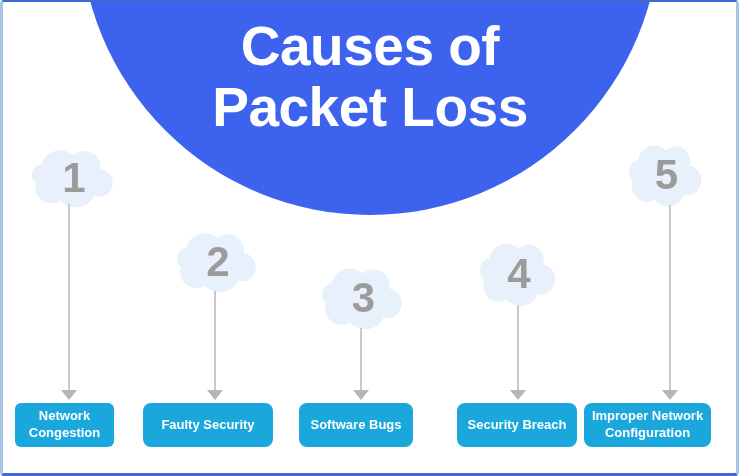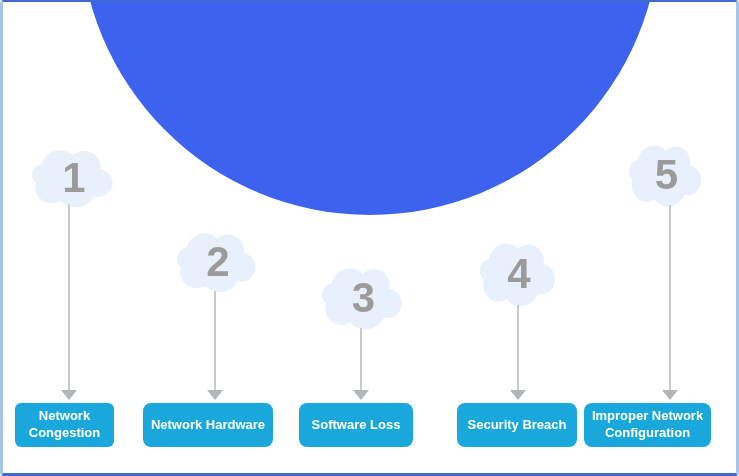--- a/index.html
+++ b/index.html
@@ -116,20 +116,24 @@
   .b3 { left: 296px; width: 114px; }
   .b4 { left: 438px; width: 120px; margin-left: 16px; }
   .b5 { left: 581px; width: 127px; }
 </style>
 </head>
 <body style="--header-blue: #3D63EE; --title-text: #FFFFFF; --cloud-fill: #E8F1FB; --number-gray: #9B9B9B; --line-gray: #C9C9C9; --arrow-gray: #B3B6B9; --box-cyan: #19A7DC; --box-text: #FFFFFF; --border-blue: #3E6AD2; --border-side: #A6C4E6; --background: #FFFFFF;">
 
 <div class="canvas">
 
   <div class="circle"></div>
+  <div class="title">
+    <div>Causes of</div>
+    <div>Packet Loss</div>
+  </div>
 
   <div>
     <div class="cloud c1">
       <svg viewBox="0 0 100 76" preserveAspectRatio="none">
         <g fill="var(--cloud-fill, #E8F1FB)">
           <circle cx="34" cy="26" r="22"></circle>
             <circle cx="62" cy="24" r="19"></circle>
           <circle cx="78" cy="44" r="17"></circle>
             <circle cx="52" cy="50" r="24"></circle>
           <circle cx="24" cy="50" r="19"></circle>
@@ -155,42 +159,42 @@
             <circle cx="52" cy="50" r="24"></circle>
           <circle cx="24" cy="50" r="19"></circle>
             <circle cx="14" cy="34" r="13"></circle>
         </g>
       </svg>
       <span class="num">2</span>
     </div>
     <div class="line l2"></div>
     <div class="arrow a2"></div>
     <div class="box b2">
-      <span>Network Hardware</span>
+      <span>Faulty Security</span>
     </div>
   </div>
 
   <div>
     <div class="cloud c3">
       <svg viewBox="0 0 100 76" preserveAspectRatio="none">
         <g fill="var(--cloud-fill, #E8F1FB)">
           <circle cx="34" cy="26" r="22"></circle>
             <circle cx="62" cy="24" r="19"></circle>
           <circle cx="78" cy="44" r="17"></circle>
             <circle cx="52" cy="50" r="24"></circle>
           <circle cx="24" cy="50" r="19"></circle>
             <circle cx="14" cy="34" r="13"></circle>
         </g>
       </svg>
       <span class="num">3</span>
     </div>
     <div class="line l3"></div>
     <div class="arrow a3"></div>
     <div class="box b3">
-      <span>Software Loss</span>
+      <span>Software Bugs</span>
     </div>
   </div>
 
   <div>
     <div class="cloud c4">
       <svg viewBox="0 0 100 76" preserveAspectRatio="none">
         <g fill="var(--cloud-fill, #E8F1FB)">
           <circle cx="34" cy="26" r="22"></circle>
             <circle cx="62" cy="24" r="19"></circle>
           <circle cx="78" cy="44" r="17"></circle>

